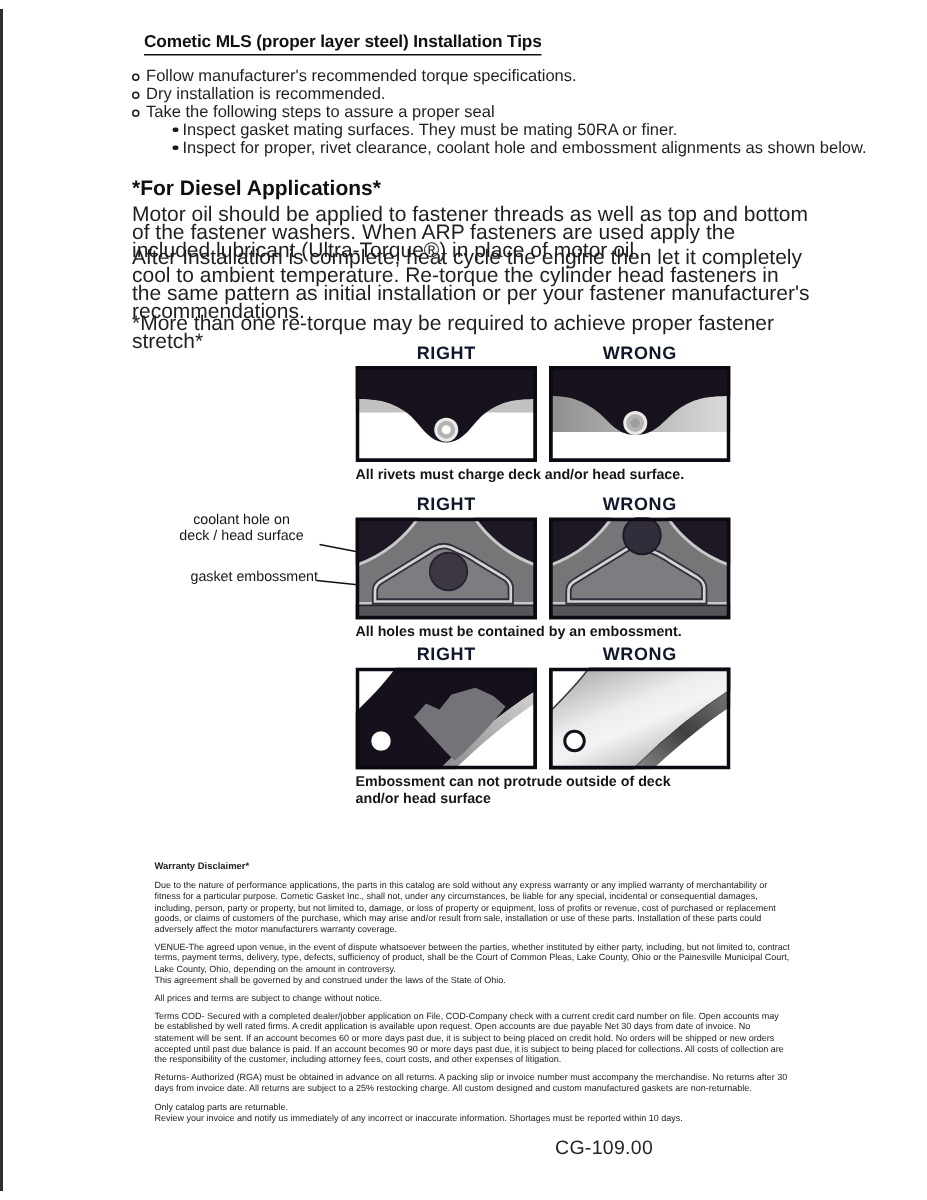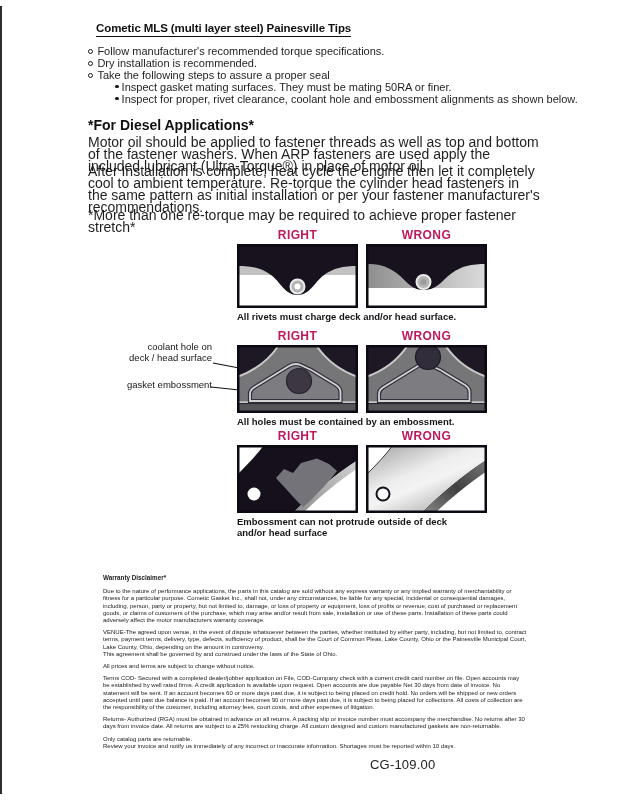--- a/index.html
+++ b/index.html
@@ -23,48 +23,48 @@
   .para { position:absolute; left:88px; width:452px; font-size:14px; line-height:12px; }
   .para.p1 { top:136px; }
   .para.p2 { top:165px; }
   .para.p3 { top:209px; }
 
   .fig-row { position:absolute; left:237px; width:250px; }
   .fig-row.r1 { top:228px; }
   .fig-row.r2 { top:329px; }
   .fig-row.r3 { top:429px; }
   .fig-labels { display:flex; gap:8px; font-size:12px; font-weight:bold;
-                letter-spacing:0.4px; color:#be185d; }
+                letter-spacing:0.4px; color:#0f172a; }
   .fig-labels span { width:121px; text-align:center; }
   .fig-boxes { display:flex; gap:8px; margin-top:2px; }
   svg.box { display:block; }
   .fig-caption { font-size:9.5px; font-weight:bold; margin-top:3px; white-space:nowrap; color:#151515; }
 
   .callout { position:absolute; width:102px; text-align:right; font-size:9.5px;
              line-height:11px; color:#151515; }
-  .callout.c1 { left:110px; top:341px; }
+  .callout.c1 { left:110px; top:341px;text-align:center; }
   .callout.c2 { left:110px; top:379px; }
   .leader-svg { position:absolute; left:110px; top:340px; width:200px; height:62px; }
 
   .warranty { position:absolute; left:103px; top:574px; width:424px; font-size:6px;
               line-height:7.2px; color:#222222; }
   .warranty .w-head { font-size:6.3px; font-weight:bold; margin:0 0 7px 0; }
   .wp { margin:0 0 5px 0; }
   .wp.tight { margin:0; }
 
   .doc-code { position:absolute; left:370px; top:757px; font-size:13px;
               letter-spacing:0.2px; color:#232323; }
 </style>
 </head>
 <body>
 
 <div class="page">
   <div class="edge-line"></div>
 
-  <div class="title">Cometic MLS (multi layer steel) Painesville Tips</div>
+  <div class="title">Cometic MLS (proper layer steel) Installation Tips</div>
 
   <div class="tips">
     <div class="tip-row">
       <span class="b-open"></span>
       <span>Follow manufacturer's recommended torque specifications.</span>
     </div>
     <div class="tip-row">
       <span class="b-open"></span>
       <span>Dry installation is recommended.</span>
     </div>

